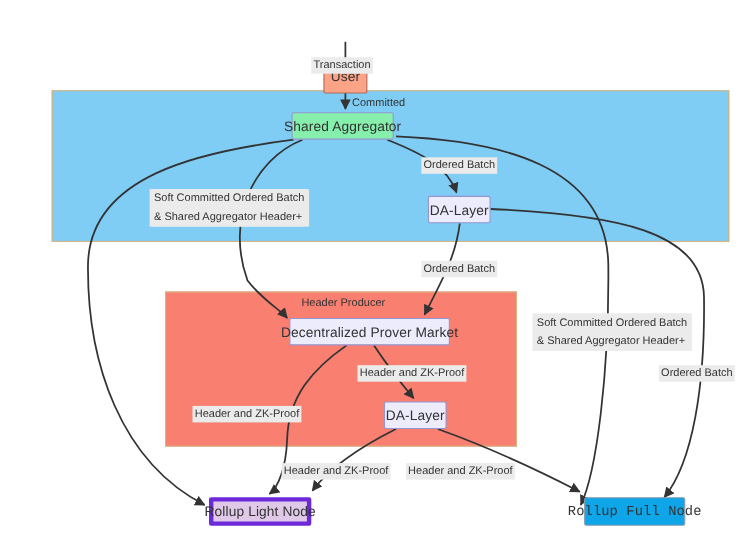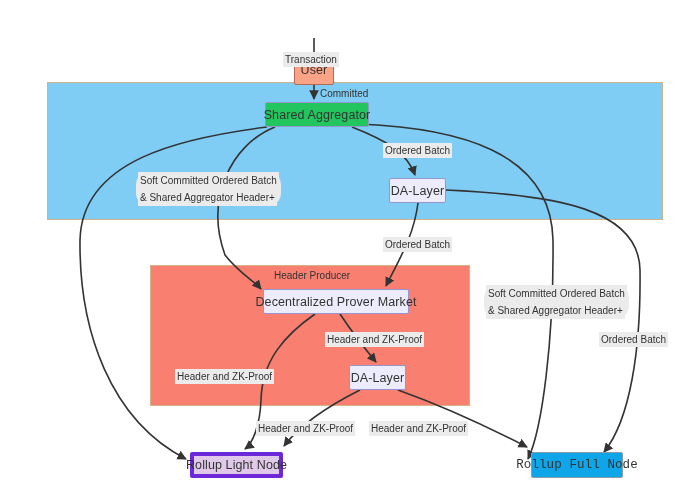--- a/index.html
+++ b/index.html
@@ -17,38 +17,38 @@
   #cluster-prover{left:150px;top:265px;width:320px;height:141px;
       background:#f97f71;border:1px solid #d3b283;}
 
   
   .node{position:absolute;box-sizing:border-box;display:flex;
       align-items:center;justify-content:center;
       font-size:12.5px;color:#333333;border-radius:2px;
       white-space:nowrap;letter-spacing:0.1px;}
   #node-user{left:294px;top:8px;width:40px;height:30px;
       background:#fba387;border:1px solid #b36a55;margin-top:47px;}
-  #node-shared-aggregator{left:265px;top:102px;width:104px;height:25px;
-      background:#22c55e;border:1px solid #9595d2;}
+  #node-shared-aggregator{left:265px;top:102px;width:93px;height:25px;
+      background:#86efac;border:1px solid #9595d2;}
   #node-da-layer-1{left:389px;top:178px;width:57px;height:25px;
       background:#ececfc;border:1px solid #9595d2;}
   #node-prover-market{left:263px;top:289px;width:146px;height:25px;
       background:#ececfc;border:1px solid #9595d2;}
   #node-da-layer-2{left:349px;top:365px;width:57px;height:25px;
       background:#ececfc;border:1px solid #9595d2;}
   #node-light{left:190px;top:452px;width:93px;height:26px;
       background:#e0c9e8;border:4px solid #6d28d9;}
   #node-full{left:531px;top:452px;width:92px;height:26px;
       background:#0ea5e9;border:1px solid #8a9ba8;font-family:Liberation Mono, monospace;}
 
   
   .edge-label{position:absolute;font-size:10px;color:#333333;
       background:#ebebeb;padding:0 2px;white-space:nowrap;line-height:15px;}
   .edge-label.plain{background:transparent;}
-  .edge-label.two-line{line-height:17px;border-radius:13px;}
+  .edge-label.two-line{line-height:17px;}
   .edge-label.two-line span{display:block;background:#ebebeb;
       width:max-content;padding:0 2px;}
 
   #lbl-transaction{left:283px;top:52px;}
   #lbl-aggregator{left:318px;top:86px;background:transparent;}
   #lbl-ordered-batch-1{left:383px;top:143px;}
   #lbl-soft-left{left:136px;top:172px;}
   #lbl-ordered-batch-2{left:383px;top:237px;}
   #lbl-header-producer{left:272px;top:268px;background:transparent;}
   #lbl-header-zk-1{left:325px;top:332px;}

